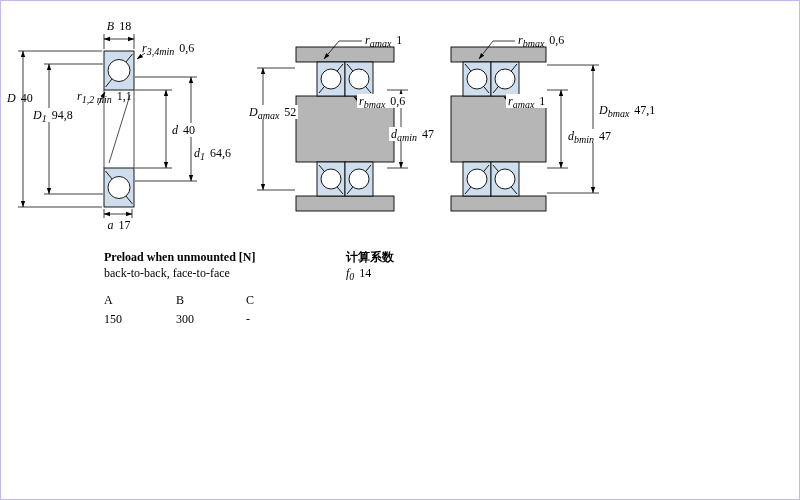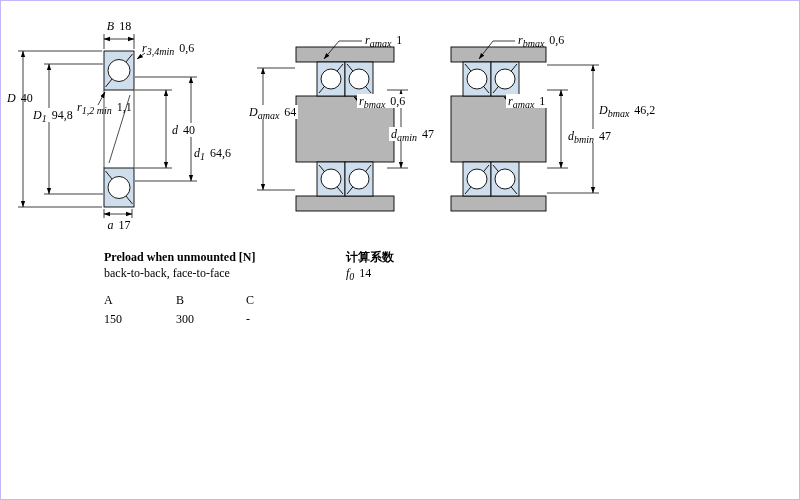--- a/index.html
+++ b/index.html
@@ -128,33 +128,33 @@
     <line x1="514" y1="40" x2="492" y2="40"></line>
     <line x1="492" y1="40" x2="478" y2="58" marker-end="url(#arr)"></line>
     <line x1="512" y1="102" x2="503" y2="96" marker-end="url(#arr)"></line>
   </g>
 </svg>
 
 <div class="dim ctr" style="left:96px;top:18px"><i>B</i><sub></sub><span class="v">18</span></div>
 <div class="dim" style="left:141px;top:40px"><i>r</i><sub>3,4min</sub><span class="v">0,6</span></div>
 <div class="dim" style="left:6px;top:90px"><i>D</i><sub></sub><span class="v">40</span></div>
 <div class="dim bg" style="left:30px;top:107px"><i>D</i><sub>1</sub><span class="v">94,8</span></div>
-<div class="dim" style="left:76px;top:99px"><i>r</i><sub>1,2 min</sub><span class="v">1,1</span></div>
+<div class="dim" style="left:76px;top:88px"><i>r</i><sub>1,2 min</sub><span class="v">1,1</span></div>
 <div class="dim bg" style="left:169px;top:122px"><i>d</i><sub></sub><span class="v">40</span></div>
 <div class="dim" style="left:193px;top:145px"><i>d</i><sub>1</sub><span class="v">64,6</span></div>
 <div class="dim ctr" style="left:96px;top:217px"><i>a</i><sub></sub><span class="v">17</span></div>
 
 <div class="dim" style="left:364px;top:32px"><i>r</i><sub>amax</sub><span class="v">1</span></div>
-<div class="dim bg" style="left:246px;top:104px"><i>D</i><sub>amax</sub><span class="v">64</span></div>
+<div class="dim bg" style="left:246px;top:104px"><i>D</i><sub>amax</sub><span class="v">52</span></div>
 <div class="dim bg" style="left:356px;top:93px"><i>r</i><sub>bmax</sub><span class="v">0,6</span></div>
 <div class="dim bg" style="left:388px;top:126px"><i>d</i><sub>amin</sub><span class="v">47</span></div>
 
 <div class="dim" style="left:517px;top:32px"><i>r</i><sub>bmax</sub><span class="v">0,6</span></div>
 <div class="dim bg" style="left:505px;top:93px"><i>r</i><sub>amax</sub><span class="v">1</span></div>
-<div class="dim" style="left:598px;top:102px"><i>D</i><sub>bmax</sub><span class="v">46,2</span></div>
+<div class="dim" style="left:598px;top:102px"><i>D</i><sub>bmax</sub><span class="v">47,1</span></div>
 <div class="dim bg" style="left:565px;top:128px"><i>d</i><sub>bmin</sub><span class="v">47</span></div>
 
 <div class="txt" style="left:103px;top:265px">back-to-back, face-to-face</div>
 <div class="txt bold" style="left:103px;top:249px">Preload when unmounted [N]</div>
 
 <div class="txt bold" style="left:345px;top:249px">计算系数</div>
 <div class="dim" style="left:345px;top:265px"><i>f</i><sub>0</sub><span class="v">14</span></div>
 
 <div class="txt" style="left:103px;top:292px">A</div>
 <div class="txt" style="left:175px;top:292px">B</div>

